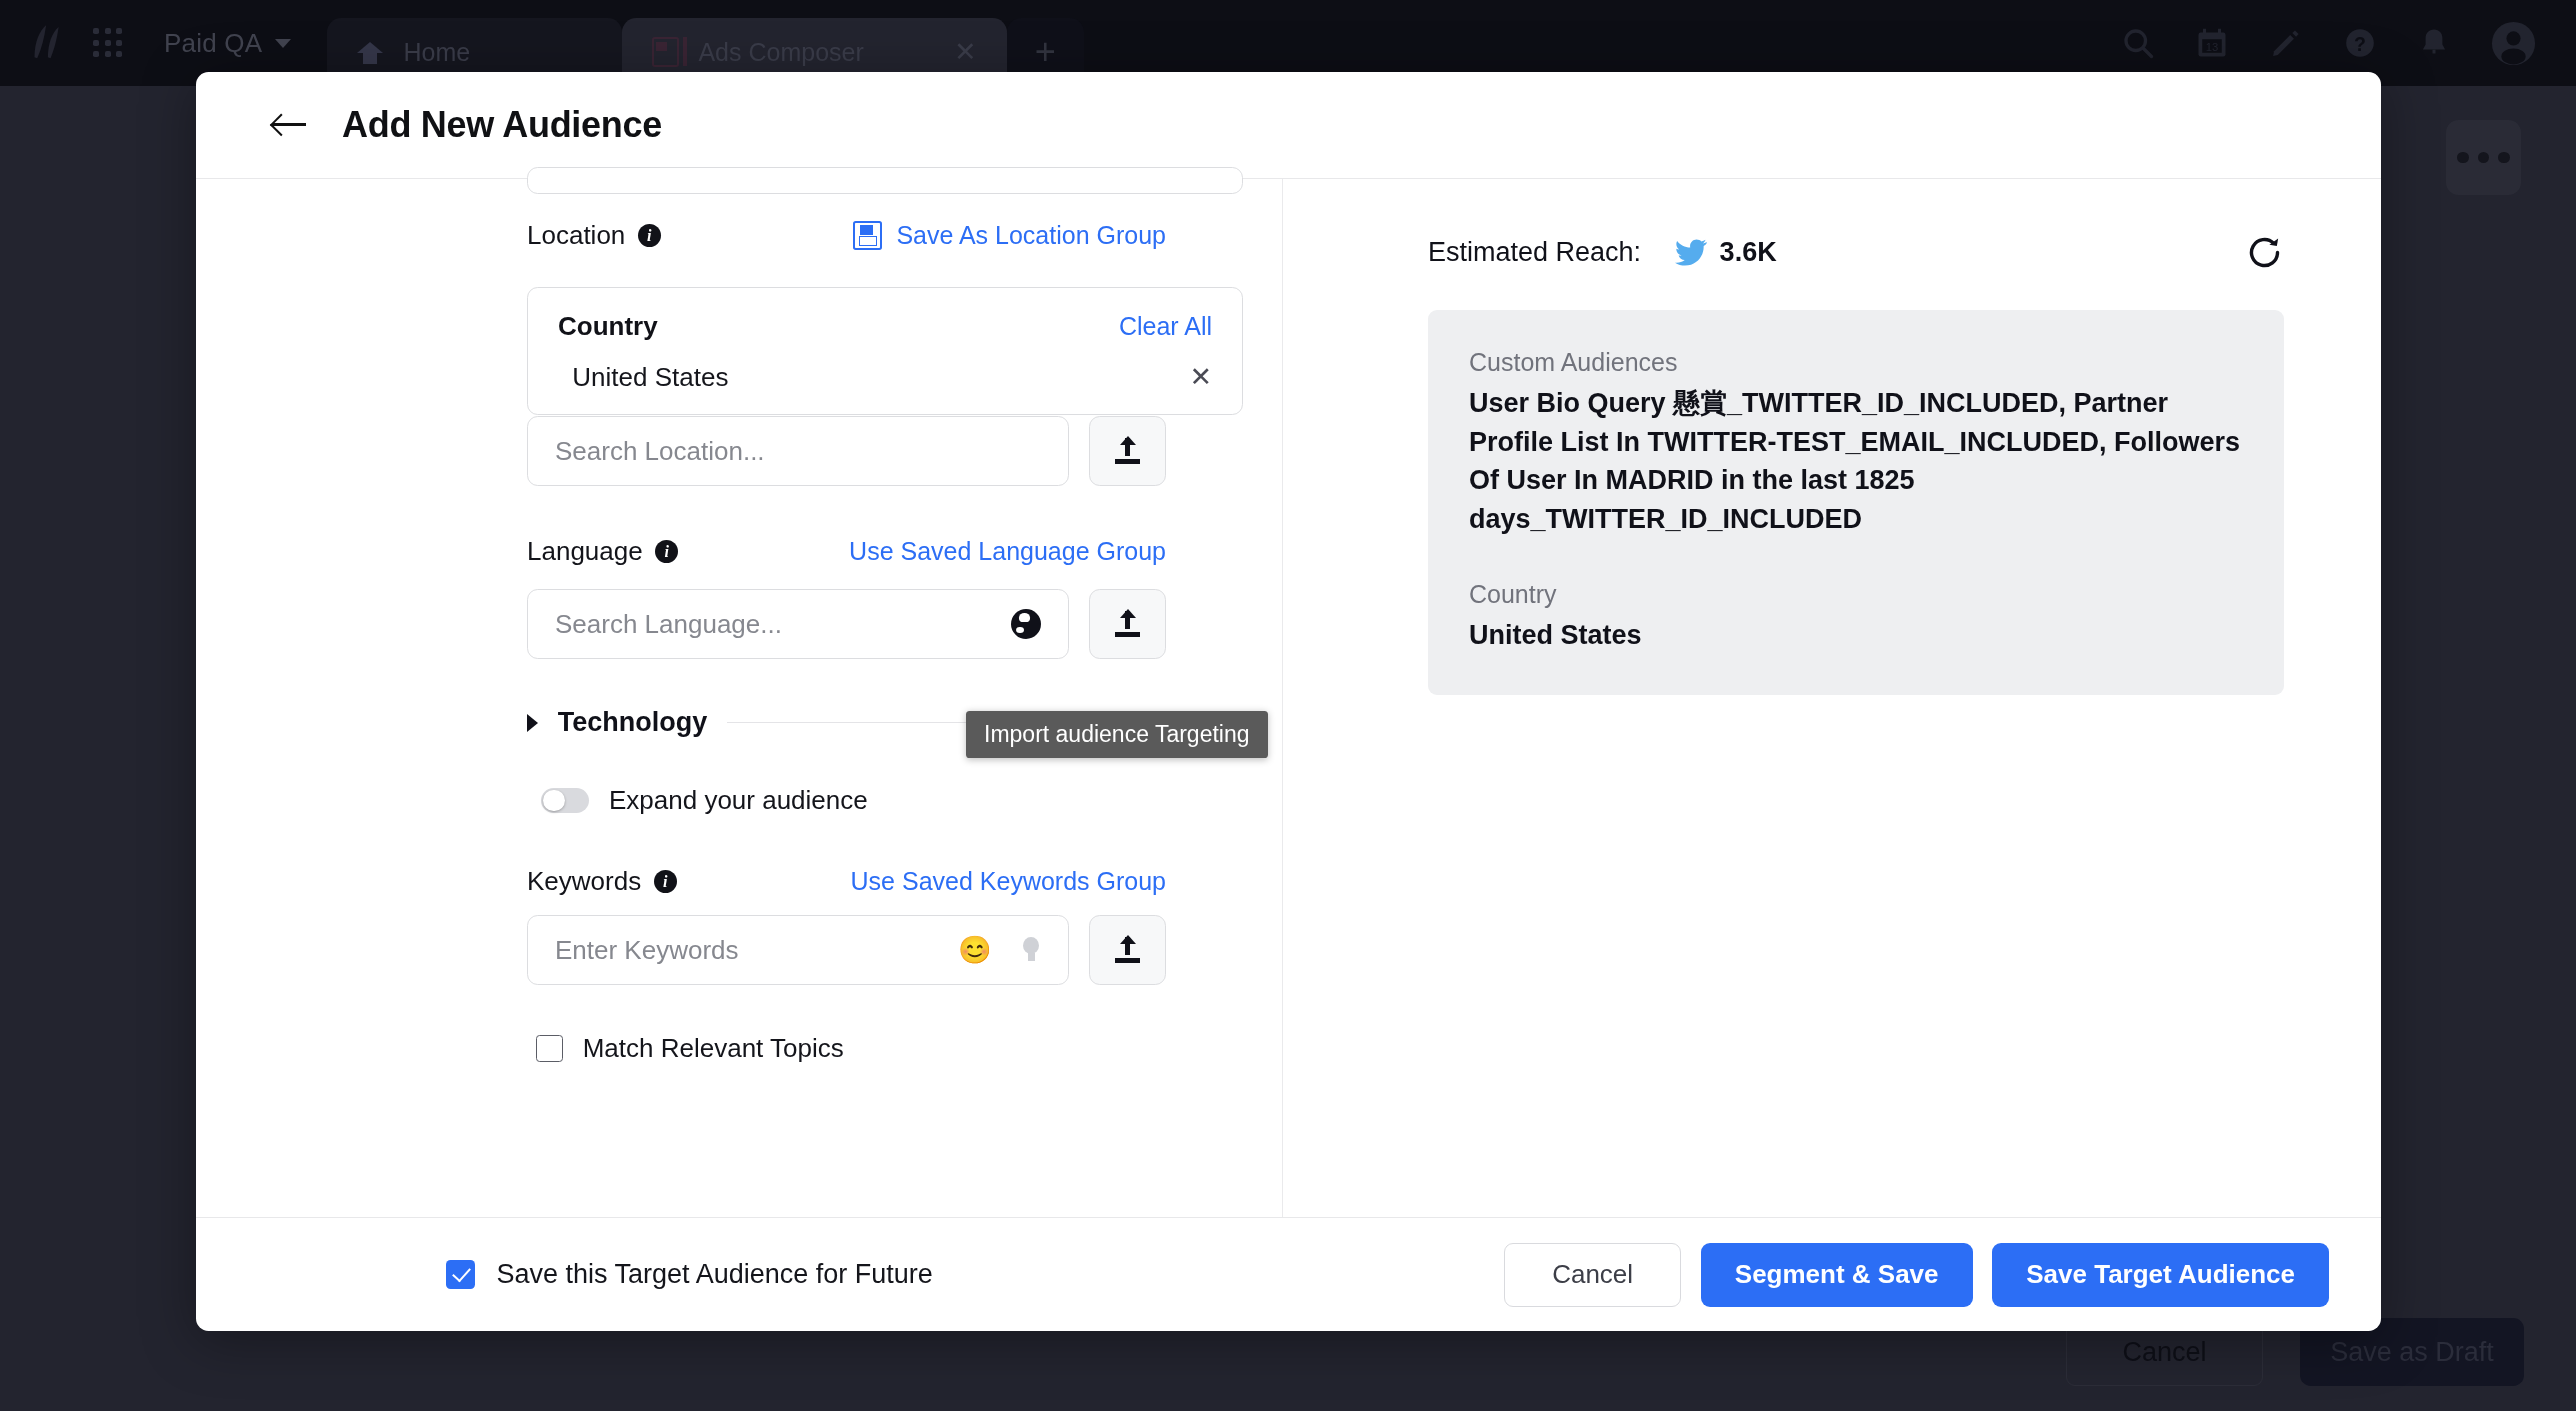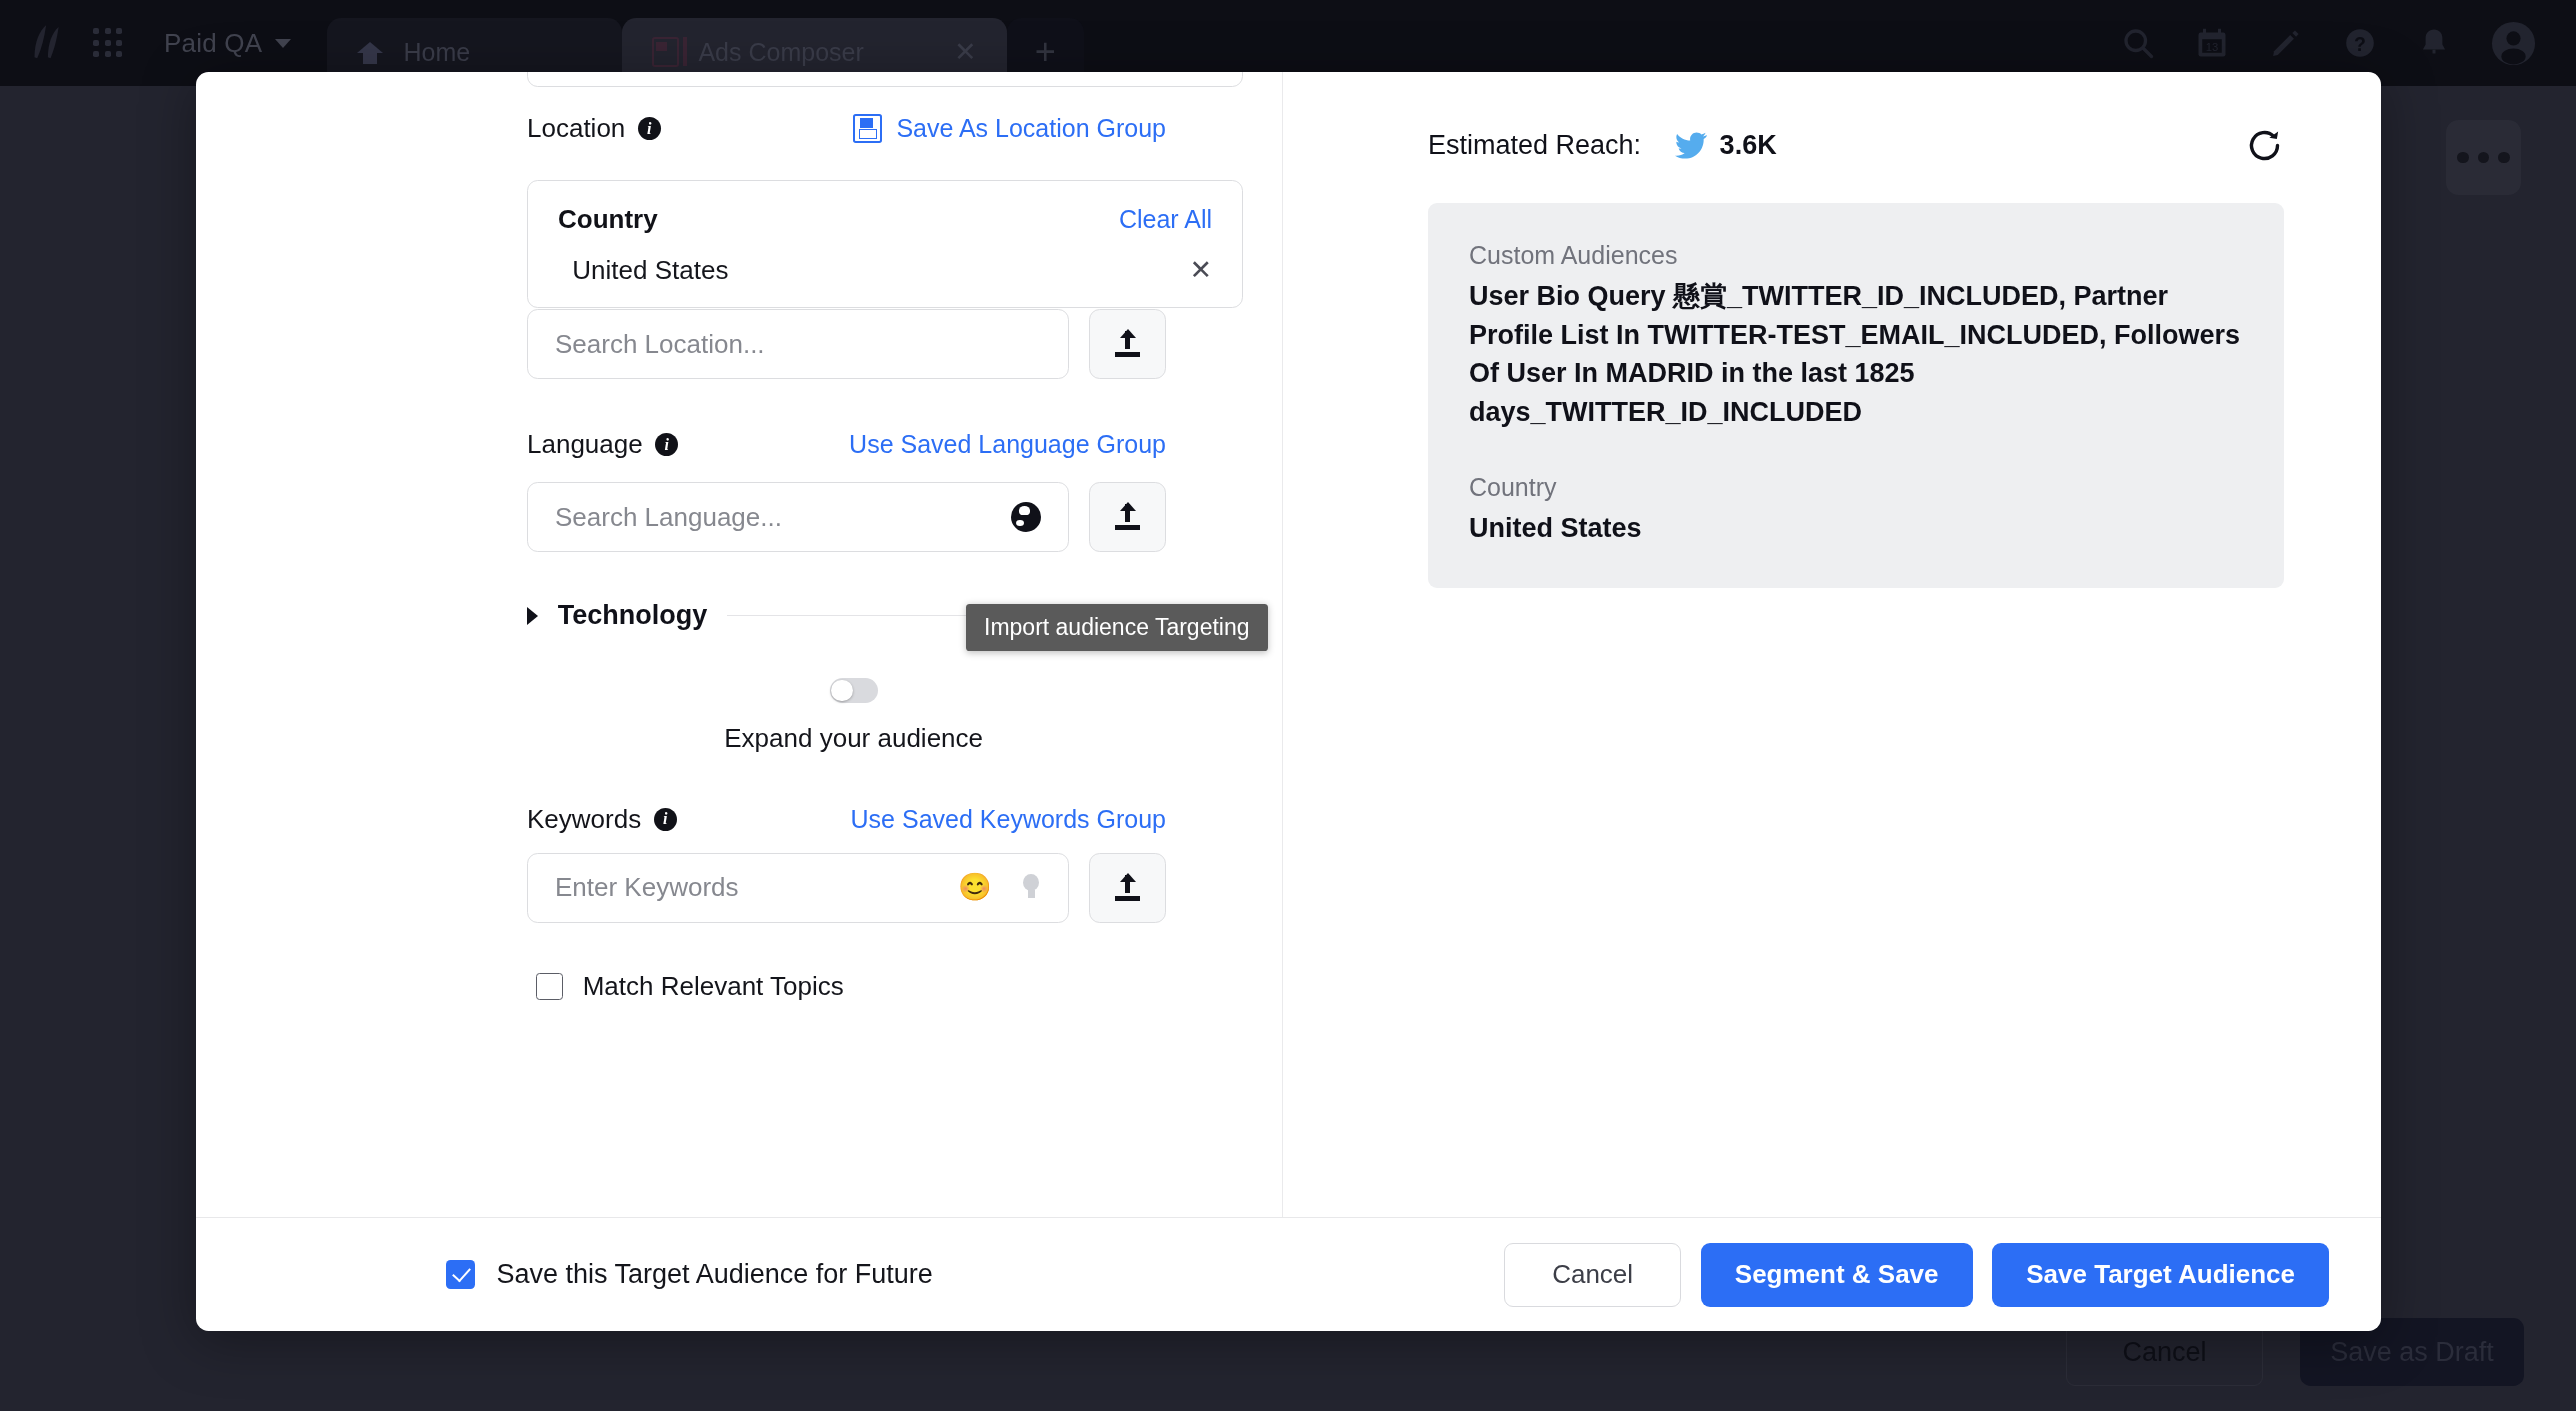--- a/index.html
+++ b/index.html
@@ -189,21 +189,21 @@
     border-left: 11.6px solid #101119;
   }
   .caret.down { border: none; width: 17px; height: 17px; position: relative; }
   .caret.down::before{
     content:""; position:absolute; left: 0; top: 0.9px; width: 12.5px; height: 12.5px;
     border-right: 2.7px solid #101119; border-bottom: 2.7px solid #101119; transform: rotate(45deg);
   }
   .section-title { font-size: 27px; font-weight: bold; color: #101119; white-space: nowrap; }
   .section-rule { flex: 1; height: 0.9px; background: #e4e4e7; }
 
-  .toggle-row { display: flex; align-items: center; gap: 19.7px; margin-top: 47px; padding-left: 14.3px; flex-direction: column; }
+  .toggle-row { display: flex; align-items: center; gap: 19.7px; margin-top: 47px; padding-left: 14.3px; }
   .toggle { width: 48px; height: 25px; border-radius: 12.5px; background: #d9dade; position: relative; cursor: pointer; }
   .toggle i { position: absolute; left: 1.8px; top: 1.8px; width: 21.5px; height: 21.5px; border-radius: 50%; background: #fff; box-shadow: 0 0.9px 2.7px rgba(0,0,0,.3); }
   .toggle-label { font-size: 26px; color: #14151b; }
 
   .checkbox-row { display: flex; align-items: center; gap: 19.7px; margin-top: 48px; padding-left: 9px; }
   .cbox { width: 27px; height: 27px; border: 1.8px solid #5b5d66; border-radius: 3.6px; background: #fff; }
   .cbox-label { font-size: 26px; color: #14151b; }
 
   
   .reach-row { display: flex; align-items: center; }
@@ -342,20 +342,24 @@
         <i></i>
     </div>
     <div class="bg-footer">
       <div class="bg-cancel">Cancel</div>
       <div class="bg-draft">Save as Draft</div>
     </div>
   </div>
 
   <div class="modal">
 
+    <div class="modal-header">
+      <span class="back-arrow"></span>
+      <span class="modal-title">Add New Audience</span>
+    </div>
 
     <div class="modal-body">
 
       <div class="pane-left">
         <div class="cut-field"></div>
 
         <div style="padding-top:41px;">
           <div class="field-label-row">
             <span class="field-label">
               <span>Location</span>

